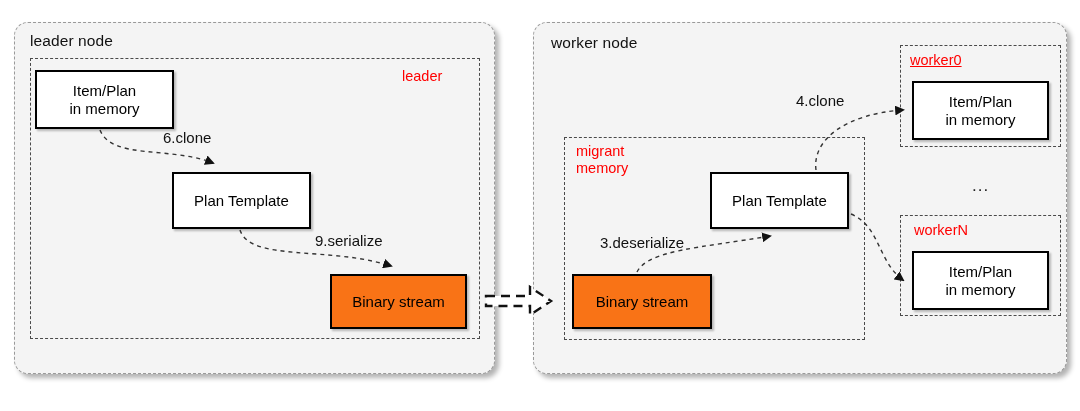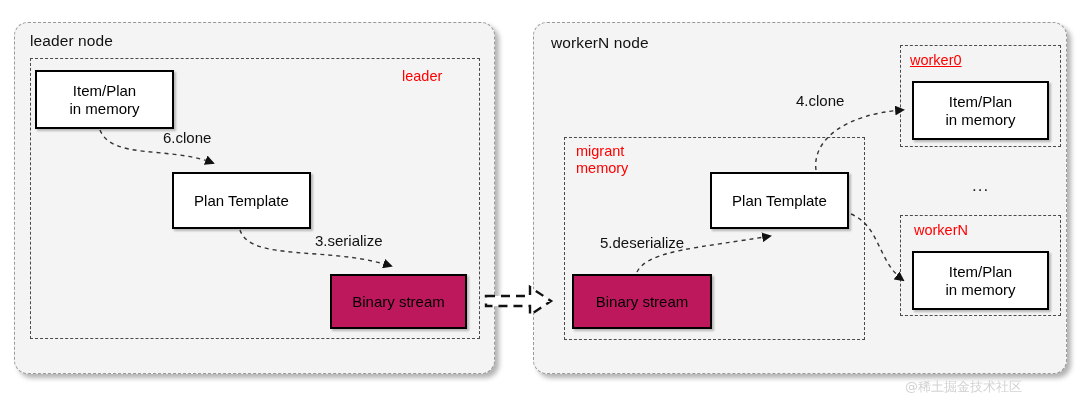--- a/index.html
+++ b/index.html
@@ -54,21 +54,21 @@
     display: flex;
     align-items: center;
     justify-content: center;
     text-align: center;
     font-size: 15px;
     line-height: 18px;
     color: #000000;
     box-shadow: 2px 2px 2px rgba(0,0,0,0.25);
     white-space: pre-line;
   }
-  .box.orange { background: #be185d; }
+  .box.orange { background: #f97316; }
   
   .edge-label {
     position: absolute;
     font-size: 15px;
     color: #111111;
     white-space: nowrap;
   }
   .ellipsis {
     position: absolute;
     font-size: 17px;
@@ -103,34 +103,34 @@
   <div class="region-label" style="left:402px; top:68px;">leader</div>
 
   <div class="box" style="left:35px; top:70px; width:139px; height:59px;">Item/Plan
 in memory</div>
 
   <div class="box" style="left:172px; top:172px; width:139px; height:57px;">Plan Template</div>
 
   <div class="box orange" style="left:330px; top:274px; width:137px; height:55px;">Binary stream</div>
 
   <div class="edge-label" style="left:163px; top:129px;">6.clone</div>
-  <div class="edge-label" style="left:315px; top:232px;">3.serialize</div>
+  <div class="edge-label" style="left:315px; top:232px;">9.serialize</div>
 
   <div class="node-container" style="left:533px; top:22px; width:534px; height:352px;"></div>
-  <div class="node-title" style="left:551px; top:34px;">workerN node</div>
+  <div class="node-title" style="left:551px; top:34px;">worker node</div>
 
   <div class="inner-region" style="left:564px; top:137px; width:301px; height:203px;"></div>
   <div class="region-label" style="left:576px; top:143px;">migrant
 memory</div>
 
   <div class="box orange" style="left:572px; top:274px; width:140px; height:55px;">Binary stream</div>
 
   <div class="box" style="left:710px; top:172px; width:139px; height:57px;">Plan Template</div>
 
-  <div class="edge-label" style="left:600px; top:234px;">5.deserialize</div>
+  <div class="edge-label" style="left:600px; top:234px;">3.deserialize</div>
   <div class="edge-label" style="left:796px; top:92px;">4.clone</div>
 
   <div class="inner-region" style="left:900px; top:45px; width:161px; height:102px;"></div>
   <div class="region-label" style="left:910px; top:52px;text-decoration:underline;">worker0</div>
   <div class="box" style="left:912px; top:81px; width:137px; height:59px;">Item/Plan
 in memory</div>
 
   <div class="ellipsis" style="left:972px; top:176px;">...</div>
 
   <div class="inner-region" style="left:900px; top:215px; width:161px; height:101px;"></div>
@@ -153,14 +153,13 @@
       <path d="M 486 296 L 530 296 L 530 287 L 551 301 L 530 315 L 530 306 L 486 306 Z" fill="#ffffff" stroke="#111111" stroke-width="2.4" stroke-dasharray="9 6" stroke-linejoin="miter"></path>
     </g>
 
     <path d="M 637 272 C 648 250, 700 248, 770 236" fill="none" stroke="#333333" stroke-width="1.4" stroke-dasharray="4 4" marker-end="url(#arrowhead)"></path>
 
     <path d="M 816 170 C 812 140, 845 114, 903 110" fill="none" stroke="#333333" stroke-width="1.4" stroke-dasharray="4 4" marker-end="url(#arrowhead)"></path>
 
     <path d="M 851 214 C 880 226, 878 262, 903 280" fill="none" stroke="#333333" stroke-width="1.4" stroke-dasharray="4 4" marker-end="url(#arrowhead)"></path>
   </svg>
 
-  <div class="watermark" style="left:905px; top:378px;">@稀土掘金技术社区</div>
 </div>
 
 </body></html>

